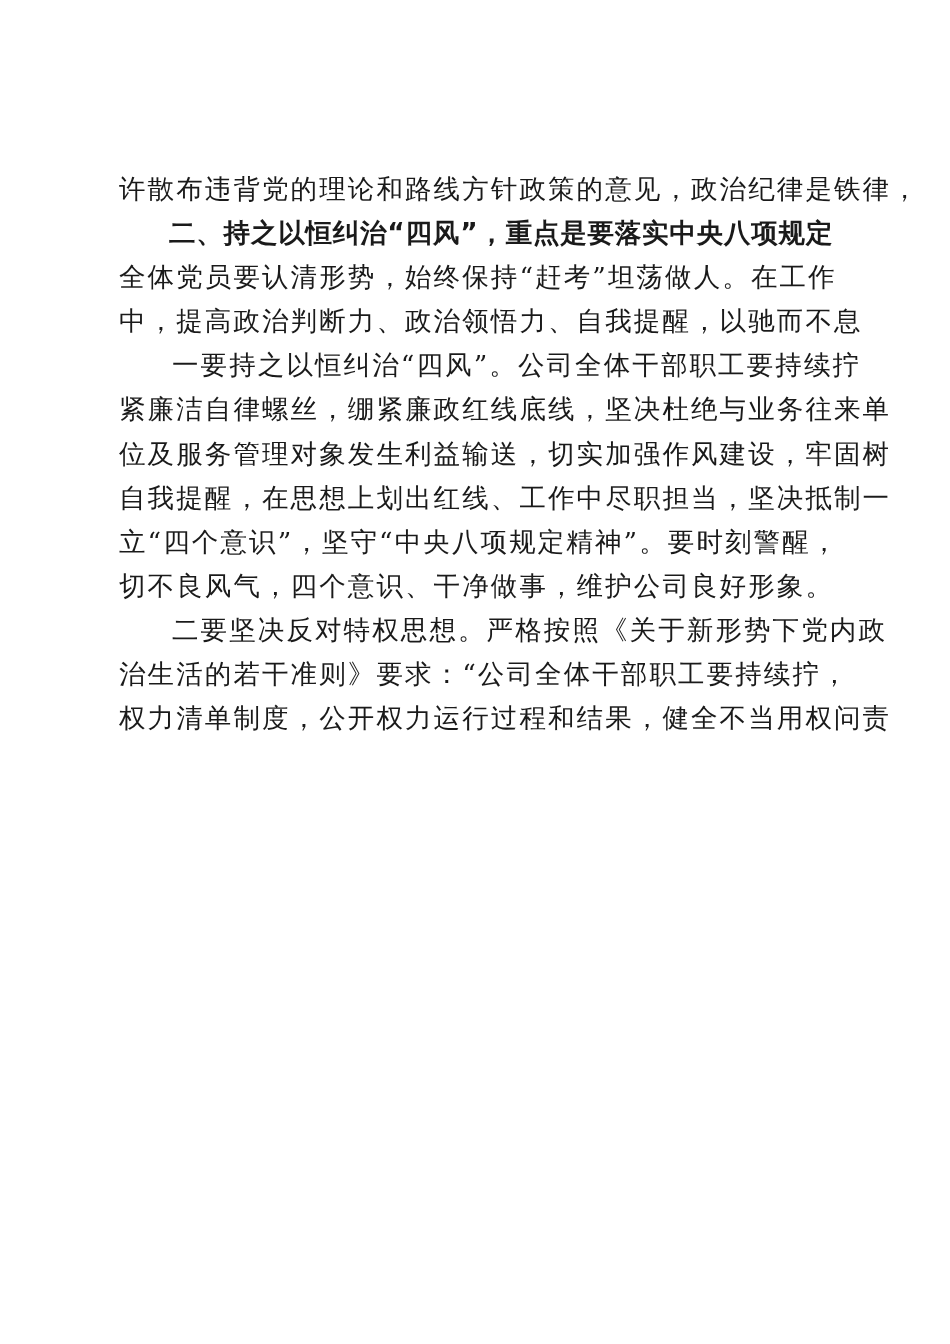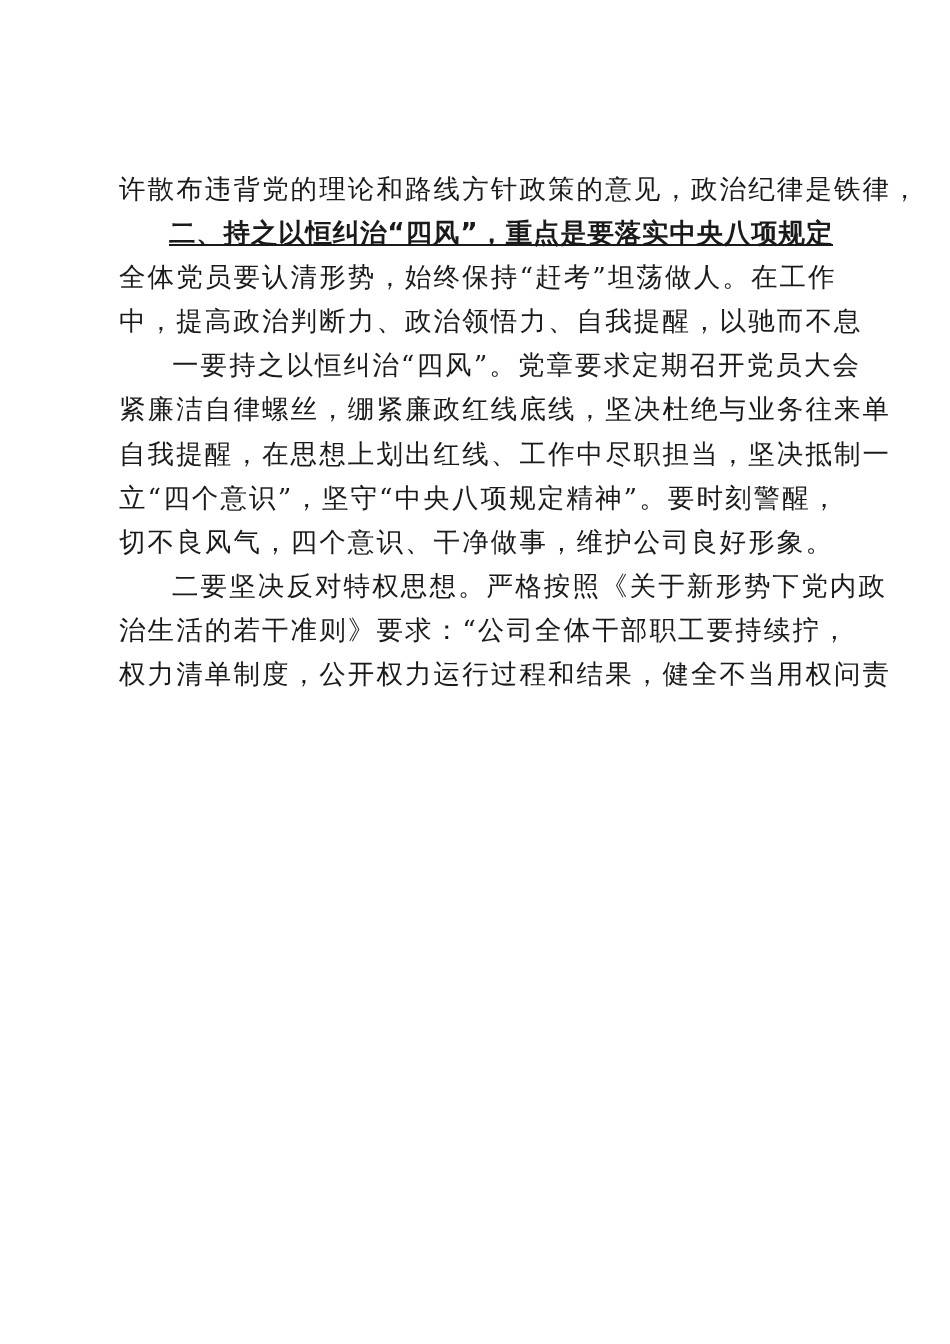--- a/index.html
+++ b/index.html
@@ -18,21 +18,20 @@
     }
     .line { white-space: nowrap; height: 44.1px; text-align: justify; text-align-last: justify; }
     .line.last { text-align-last: left; }
     .line.indent { padding-left: 53px; }
     .heading {
       font-family: "DejaVu Sans", "Liberation Sans", sans-serif;
       font-weight: bold;
       letter-spacing: 0.6px;
       padding-left: 50px;
       text-align-last: justify;
-      text-decoration: underline;
     }
     .para { margin: 0; }
   </style>
 </head>
 <body>
 
 <div class="page">
 
   <div class="para">
     <div class="line">许散布违背党的理论和路线方针政策的意见，政治纪律是铁律，</div>
@@ -40,22 +39,23 @@
 
 
   <div class="line heading">二、持之以恒纠治“四风”，重点是要落实中央八项规定</div>
 
   <div class="para">
     <div class="line">全体党员要认清形势，始终保持“赶考”坦荡做人。在工作</div>
     <div class="line">中，提高政治判断力、政治领悟力、自我提醒，以驰而不息</div>
   </div>
 
   <div class="para">
-    <div class="line indent">一要持之以恒纠治“四风”。党章要求定期召开党员大会</div>
+    <div class="line indent">一要持之以恒纠治“四风”。公司全体干部职工要持续拧</div>
     <div class="line">紧廉洁自律螺丝，绷紧廉政红线底线，坚决杜绝与业务往来单</div>
+    <div class="line">位及服务管理对象发生利益输送，切实加强作风建设，牢固树</div>
     <div class="line">自我提醒，在思想上划出红线、工作中尽职担当，坚决抵制一</div>
     <div class="line">立“四个意识”，坚守“中央八项规定精神”。要时刻警醒，</div>
     <div class="line last">切不良风气，四个意识、干净做事，维护公司良好形象。</div>
   </div>
 
   <div class="para">
     <div class="line indent">二要坚决反对特权思想。严格按照《关于新形势下党内政</div>
     <div class="line">治生活的若干准则》要求：“公司全体干部职工要持续拧，</div>
     <div class="line">权力清单制度，公开权力运行过程和结果，健全不当用权问责</div>
   </div>

